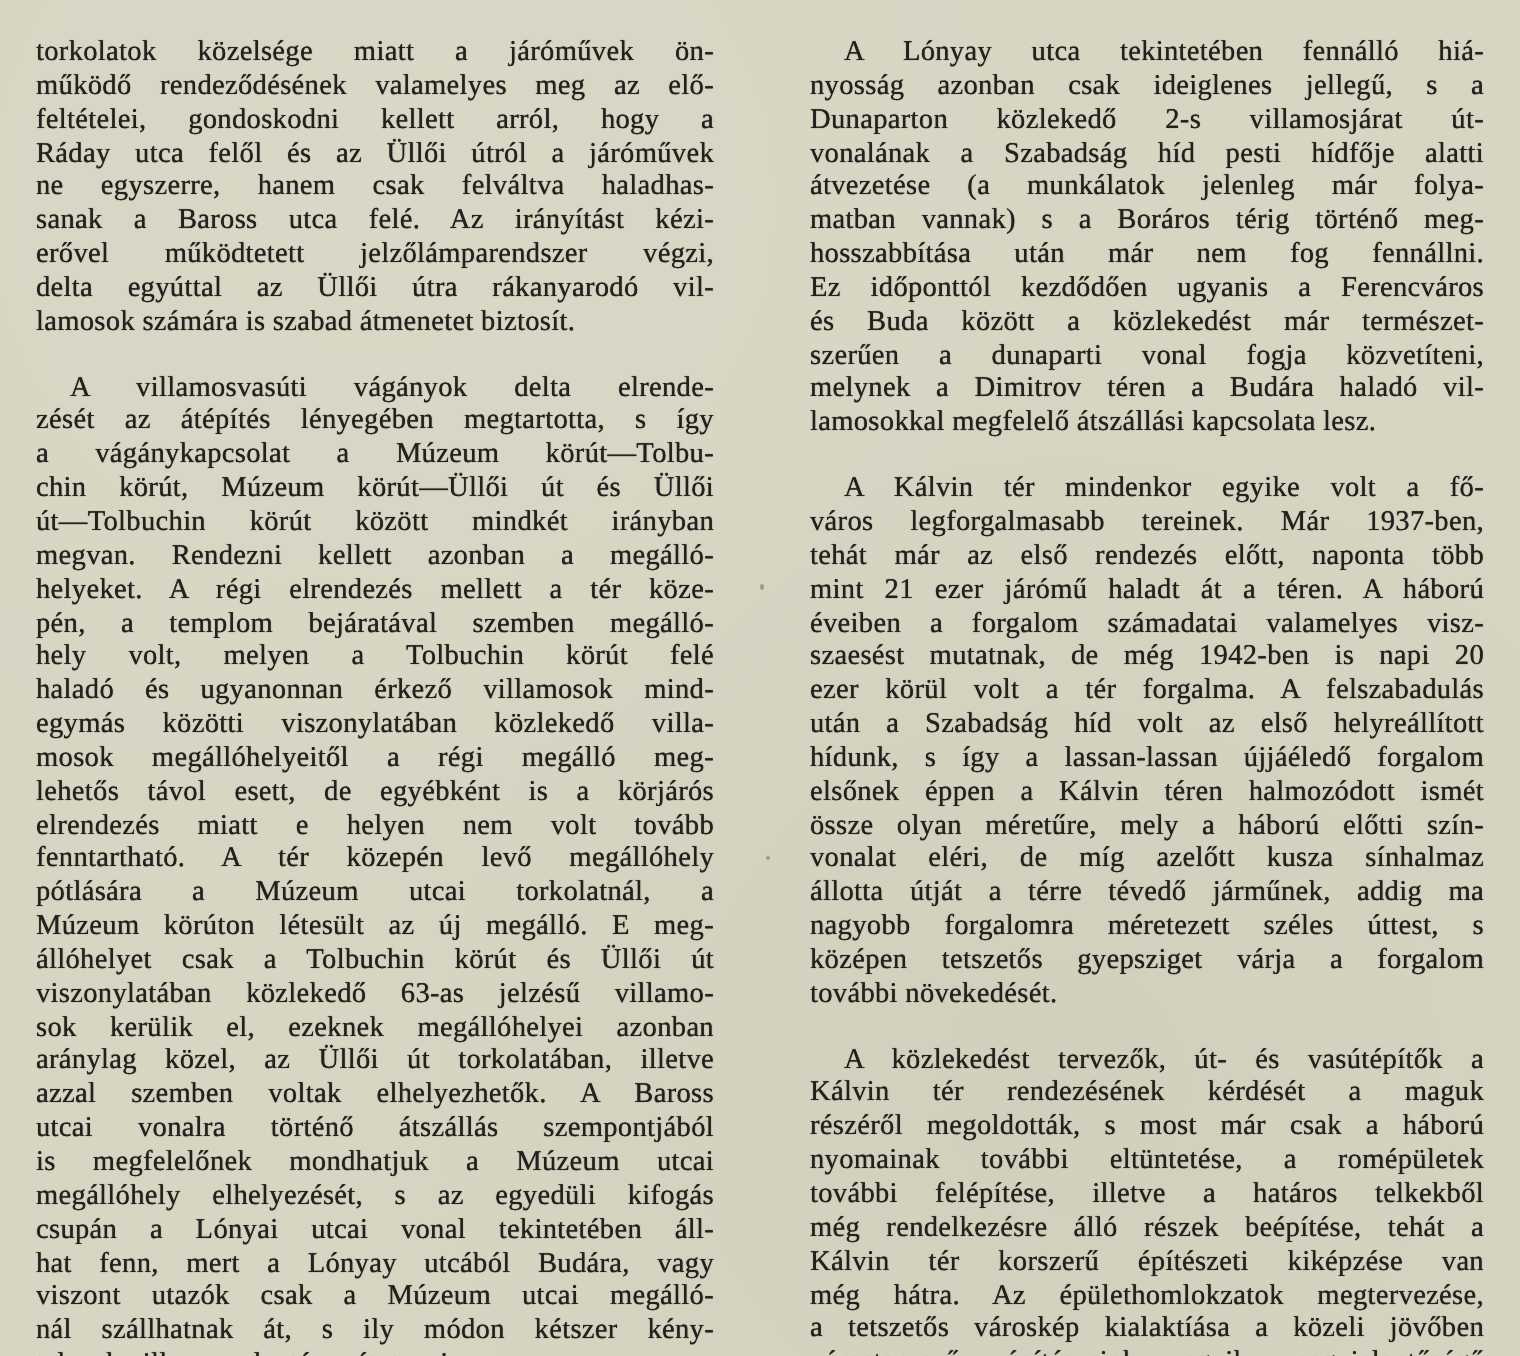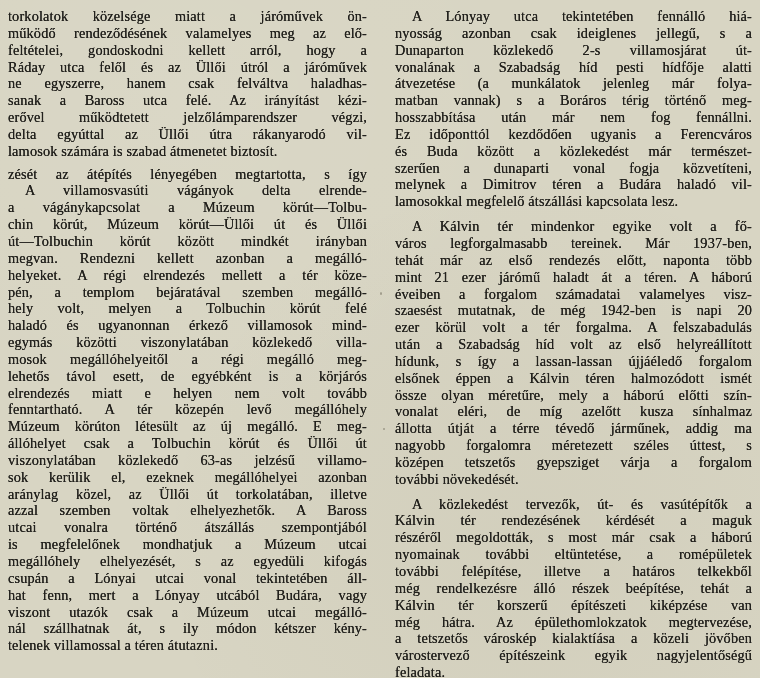--- a/index.html
+++ b/index.html
@@ -22,21 +22,21 @@
     font-family: "Liberation Serif", "DejaVu Serif", serif;
     color: var(--ink, #22211d);
     text-shadow: 0 0 0.45px var(--ink, #22211d);
   }
   .column {
     position: absolute;
     top: 2px;
   }
   .column-left  { left: 2px;   width: 371px; }
   .column-right { left: 389px; width: 369px; }
-  .paragraph { margin: 6px; padding: 0; }
+  .paragraph { margin: 16px; padding: 0; }
   .paragraph.space-before { margin-top: 8px; }
   .line {
     font-size: 14.3px;
     line-height: 16.85px;
     letter-spacing: 0.15px;
     text-align: justify;
     text-align-last: justify;
     text-justify: inter-word;
     white-space: normal;
   }
@@ -58,35 +58,36 @@
         <div class="line">működő rendeződésének valamelyes meg az elő-</div>
         <div class="line">feltételei, gondoskodni kellett arról, hogy a</div>
         <div class="line">Ráday utca felől és az Üllői útról a járóművek</div>
         <div class="line">ne egyszerre, hanem csak felváltva haladhas-</div>
         <div class="line">sanak a Baross utca felé. Az irányítást kézi-</div>
         <div class="line">erővel működtetett jelzőlámparendszer végzi,</div>
         <div class="line">delta egyúttal az Üllői útra rákanyarodó vil-</div>
         <div class="line para-last">lamosok számára is szabad átmenetet biztosít.</div>
       </div>
       <div class="paragraph">
+        <div class="line indent">A villamosvasúti vágányok delta elrende-</div>
         <div class="line">zését az átépítés lényegében megtartotta, s így</div>
-        <div class="line indent">A villamosvasúti vágányok delta elrende-</div>
         <div class="line">a vágánykapcsolat a Múzeum körút—Tolbu-</div>
         <div class="line">chin körút, Múzeum körút—Üllői út és Üllői</div>
         <div class="line">út—Tolbuchin körút között mindkét irányban</div>
         <div class="line">megvan. Rendezni kellett azonban a megálló-</div>
         <div class="line">helyeket. A régi elrendezés mellett a tér köze-</div>
         <div class="line">pén, a templom bejáratával szemben megálló-</div>
         <div class="line">hely volt, melyen a Tolbuchin körút felé</div>
         <div class="line">haladó és ugyanonnan érkező villamosok mind-</div>
         <div class="line">egymás közötti viszonylatában közlekedő villa-</div>
         <div class="line">mosok megállóhelyeitől a régi megálló meg-</div>
         <div class="line">lehetős távol esett, de egyébként is a körjárós</div>
         <div class="line">elrendezés miatt e helyen nem volt tovább</div>
         <div class="line">fenntartható. A tér közepén levő megállóhely</div>
+        <div class="line">pótlására a Múzeum utcai torkolatnál, a</div>
         <div class="line">Múzeum körúton létesült az új megálló. E meg-</div>
         <div class="line">állóhelyet csak a Tolbuchin körút és Üllői út</div>
         <div class="line">viszonylatában közlekedő 63-as jelzésű villamo-</div>
         <div class="line">sok kerülik el, ezeknek megállóhelyei azonban</div>
         <div class="line">aránylag közel, az Üllői út torkolatában, illetve</div>
         <div class="line">azzal szemben voltak elhelyezhetők. A Baross</div>
         <div class="line">utcai vonalra történő átszállás szempontjából</div>
         <div class="line">is megfelelőnek mondhatjuk a Múzeum utcai</div>
         <div class="line">megállóhely elhelyezését, s az egyedüli kifogás</div>
         <div class="line">csupán a Lónyai utcai vonal tekintetében áll-</div>

